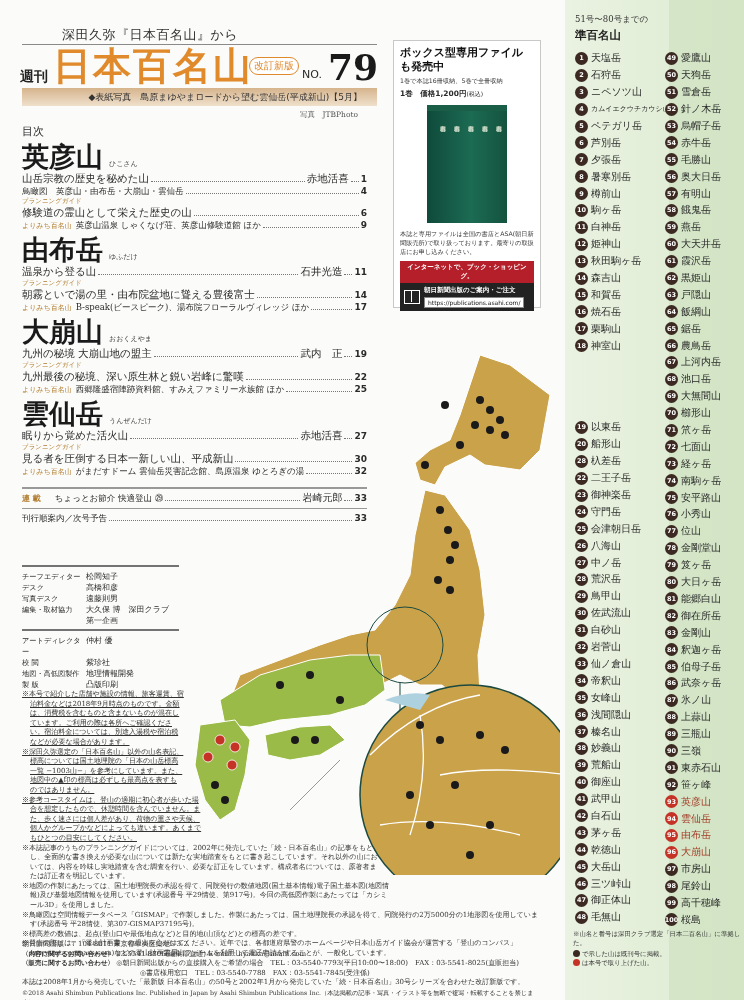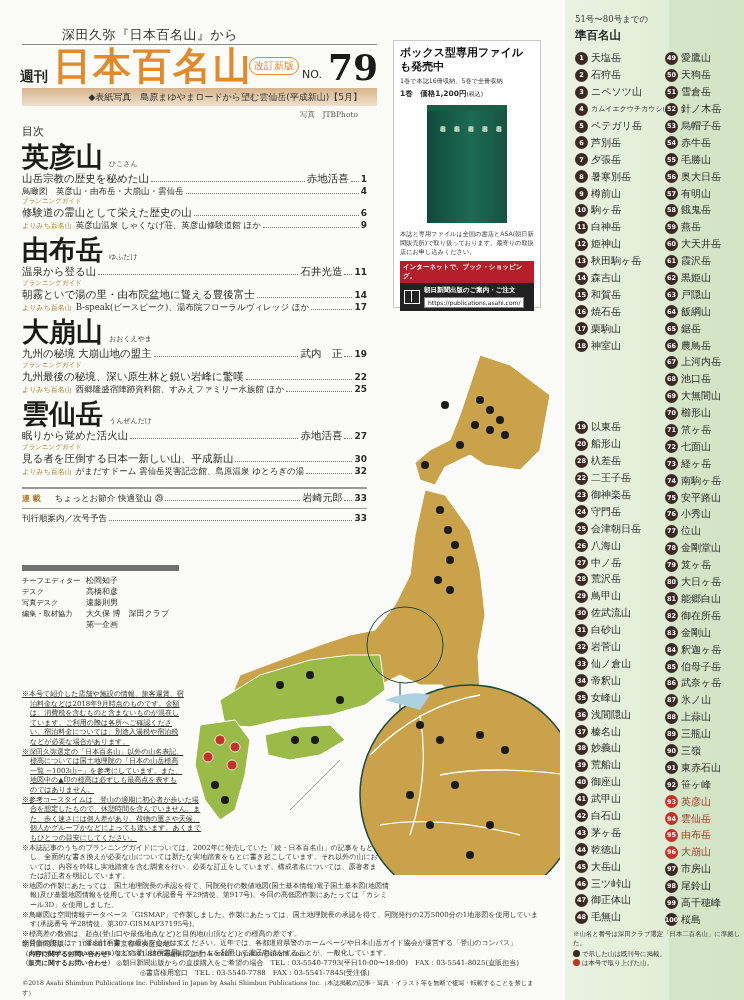--- a/index.html
+++ b/index.html
@@ -30,41 +30,41 @@
   .row .lead { flex: 1; border-bottom: 1px dotted #777; margin: 0 2px 3px 2px; min-width: 4px; }
   .row .pg { font-family: "DejaVu Sans", sans-serif; font-size: 9px; font-weight: bold; }
   .tag-plan { font-size: 6.5px; color: #b07a2a; font-family: "DejaVu Sans", sans-serif; line-height: 9px; display:block; }
   .tag-yori { color: #b07a2a; font-family: Liberation Sans, sans-serif; font-size: 7px; margin-right: 4px; }
   .serial { margin-top: 10px; border-top: 2px solid #999; padding-top: 3px; }
   .serial .tag { color: #b07a2a; font-weight: bold; margin-right: 14px; font-family: "DejaVu Sans", sans-serif; font-size: 8px; }
   .next { border-top: 1px solid #999; padding-top: 4px; margin-top: 4px; }
 
   
   .staff { position: absolute; left: 22px; top: 565px; width: 157px; font-size: 8px; }
-  .staff-block { border-top: 6px solid #737373; padding: 4px 0 3px 0; }
+  .staff-block { border-top: 2px solid #737373; padding: 4px 0 3px 0; }
   .staff-row { display: flex; line-height: 11px; }
   .staff-row .k { width: 64px; font-family: "DejaVu Sans", sans-serif; font-size: 7.2px; }
   .staff-row .v { flex: 1; }
   .notes { position: absolute; left: 22px; top: 690px; width: 520px; font-size: 7px; line-height: 9.6px; color: #333; }
   .notes .n { padding-left: 8px; text-indent: -8px; }
   .notes .n.narrow { width: 162px; text-decoration: underline; }
   .notes .n.mid { width: 360px; }
   .pub { position: absolute; left: 22px; top: 940px; width: 520px; font-size: 7px; line-height: 9.5px; color: #333; }
   .pub .b { font-family: "DejaVu Sans", sans-serif; font-weight: bold; font-size: 6.5px; }
 
   
   .promo { position: absolute; left: 393px; top: 40px; width: 148px; height: 268px; background: #fff; border: 1px solid #c8c8c8; padding: 5px 6px; }
   .promo h3 { font-size: 11px; font-family: "DejaVu Sans", sans-serif; font-weight: bold; line-height: 14px; color: #111; }
   .promo .sm { font-size: 6.2px; font-family: "DejaVu Sans", sans-serif; margin-top: 3px; color: #333; }
   .promo .price { font-size: 7.5px; font-family: "DejaVu Sans", sans-serif; font-weight: bold; margin-top: 3px; }
   .promo .price span { font-weight: normal; font-size: 6px; }
   .binder { position: relative; width: 80px; height: 118px; margin: 6px auto 0 auto; background: linear-gradient(90deg, #0f4a3a 0%, #1c6b53 55%, #14533f 100%); border-top: 6px solid #1a5e48; }
   .binder .spine { position: absolute; top: 10px; width: 12px; height: 60px; color: #c9d9c6; font-size: 6px; writing-mode: vertical-rl; }
   .promo .desc { font-size: 6.2px; font-family: "DejaVu Sans", sans-serif; line-height: 9px; margin-top: 6px; color: #333; }
-  .promo .red { margin-top: 5px; background: #b41f2a; color: #fff; font-size: 6.5px; font-weight: bold; font-family: "DejaVu Sans", sans-serif; padding: 2px 3px; }
+  .promo .red { margin-top: 5px; background: #b41f2a; color: #fff; font-size: 6.5px; font-weight: bold; font-family: "DejaVu Sans", sans-serif; padding: 2px 3px; text-align: center; }
   .promo .dark { background: #222; color: #fff; padding: 3px 4px; font-family: "DejaVu Sans", sans-serif; display: flex; gap: 4px; align-items: center; }
   .promo .dark .book { width: 16px; height: 14px; border: 1.5px solid #fff; position: relative; }
   .promo .dark .book:after { content:""; position:absolute; left:6px; top:0; width:1px; height:11px; background:#fff; }
   .promo .dark .txt { font-size: 6.5px; font-weight: bold; }
   .promo .url { background: #fff; color: #111; font-size: 6px; padding: 1px 3px; margin-top: 2px; border: 1px solid #888; }
 
   
   .side { position: absolute; left: 565px; top: 0; width: 179px; height: 1000px; background: linear-gradient(90deg, #eaf2e1 0%, #dcebd0 100%); }
   .side .colbg { position: absolute; left: 104px; top: 0; width: 75px; height: 1000px; background: #cfe3c1; opacity: .7; }
   .side-title1 { position: absolute; left: 10px; top: 14px; font-size: 8.5px; color: #333; }
@@ -238,38 +238,57 @@
       </div>
     <div class="staff-row">
         <span class="k">編集・取材協力</span>
         <span class="v">大久保 博　深田クラブ</span>
       </div>
     <div class="staff-row">
         <span class="k"></span>
         <span class="v">第一企画</span>
       </div>
   </div>
+  <div class="staff-block">
+    <div class="staff-row">
+        <span class="k">アートディレクター</span>
+        <span class="v">仲村 優</span>
+      </div>
+    <div class="staff-row">
+        <span class="k">校 閲</span>
+        <span class="v">紫珍社</span>
+      </div>
+    <div class="staff-row">
+        <span class="k">地図・高低図製作</span>
+        <span class="v">地理情報開発</span>
+      </div>
+    <div class="staff-row">
+        <span class="k">製 版</span>
+        <span class="v">凸版印刷</span>
+      </div>
+  </div>
 </div>
 
 <div class="notes">
   <div class="n narrow">※本号で紹介した店舗や施設の情報、旅客運賃、宿泊料金などは2018年9月時点のものです。金額は、消費税を含むものと含まないものが混在しています。ご利用の際は各所へご確認ください。宿泊料金については、別途入湯税や宿泊税などが必要な場合があります。</div>
   <div class="n narrow">※深田久弥選定の「日本百名山」以外の山名表記、標高については国土地理院の「日本の山岳標高一覧 −1003山−」を参考にしています。また、地図中の▲印の標高は必ずしも最高点を表すものではありません。</div>
   <div class="n narrow" style="width:180px">※参考コースタイムは、登山の適期に初心者が歩いた場合を想定したもので、休憩時間を含んでいません。また、歩く速さには個人差があり、荷物の重さや天候、個人かグループかなどによっても違います。あくまでもひとつの目安にしてください。</div>
   <div class="n mid" style="width:360px">※本誌記事のうちのプランニングガイドについては、2002年に発売していた「続・日本百名山」の記事をもとにし、全面的な書き換えが必要な山については新たな実地踏査をもとに書き起こしています。それ以外の山においては、内容を吟味し実地踏査を含む調査を行い、必要な訂正をしています。構成者名については、原著者または訂正者を明記しています。</div>
   <div class="n mid" style="width:370px">※地図の作製にあたっては、国土地理院長の承認を得て、同院発行の数値地図(国土基本情報)電子国土基本図(地図情報)及び基盤地図情報を使用しています(承認番号 平29情使、第917号)。今回の高低図作製にあたっては「カシミール3D」を使用しました。</div>
   <div class="n" style="width:520px">※鳥瞰図は空間情報データベース「GISMAP」で作製しました。作製にあたっては、国土地理院長の承認を得て、同院発行の2万5000分の1地形図を使用しています(承認番号 平28情使、第307-GISMAP37195号)。</div>
   <div class="n">※標高差の数値は、起点(登山口や最低地点など)と目的地(山頂など)との標高の差です。</div>
   <div class="n">※登山の際には、「登山計画書」の提出を心がけてください。近年では、各都道府県警のホームページや日本山岳ガイド協会が運営する「登山のコンパス」(www.mt-compass.com)などの登山計画書届出フォームを利用して電子申請をすることが、一般化しています。</div>
 </div>
 
 <div class="pub">
   <div>朝日新聞出版　〒104-8011 東京都中央区築地5-3-2</div>
   <div><span class="b">〈内容に関するお問い合わせ〉</span> <span>03-5541-8806(編集部直通) E-mail：hyakka@asahi.com</span></div>
   <div><span class="b">〈販売に関するお問い合わせ〉</span> <span>◎朝日新聞出版からの直接購入をご希望の場合　TEL：03-5540-7793(平日10:00〜18:00)　FAX：03-5541-8025(直販担当)</span></div>
   <div style="padding-left:118px">◎書店様用窓口　TEL：03-5540-7788　FAX：03-5541-7845(受注係)</div>
+  <div>本誌は2008年1月から発売していた「最新版 日本百名山」の50号と2002年1月から発売していた「続・日本百名山」30号シリーズを合わせた改訂新版です。</div>
   <div style="font-size:6.2px">©2018 Asahi Shimbun Publications Inc.  Published in Japan by Asahi Shimbun Publications Inc.（本誌掲載の記事・写真・イラスト等を無断で複写・転載することを禁じます）</div>
 </div>
 
 <div class="promo">
   <h3>ボックス型専用ファイルも発売中</h3>
   <div class="sm">1巻で本誌16冊収納、5巻で全冊収納</div>
   <div class="price"><b>1巻　価格1,200円</b><span>(税込)</span></div>
   <div class="binder">
     <div class="spine" style="left:8px">日本百名山</div>
     <div class="spine" style="left:22px">日本百名山</div>

